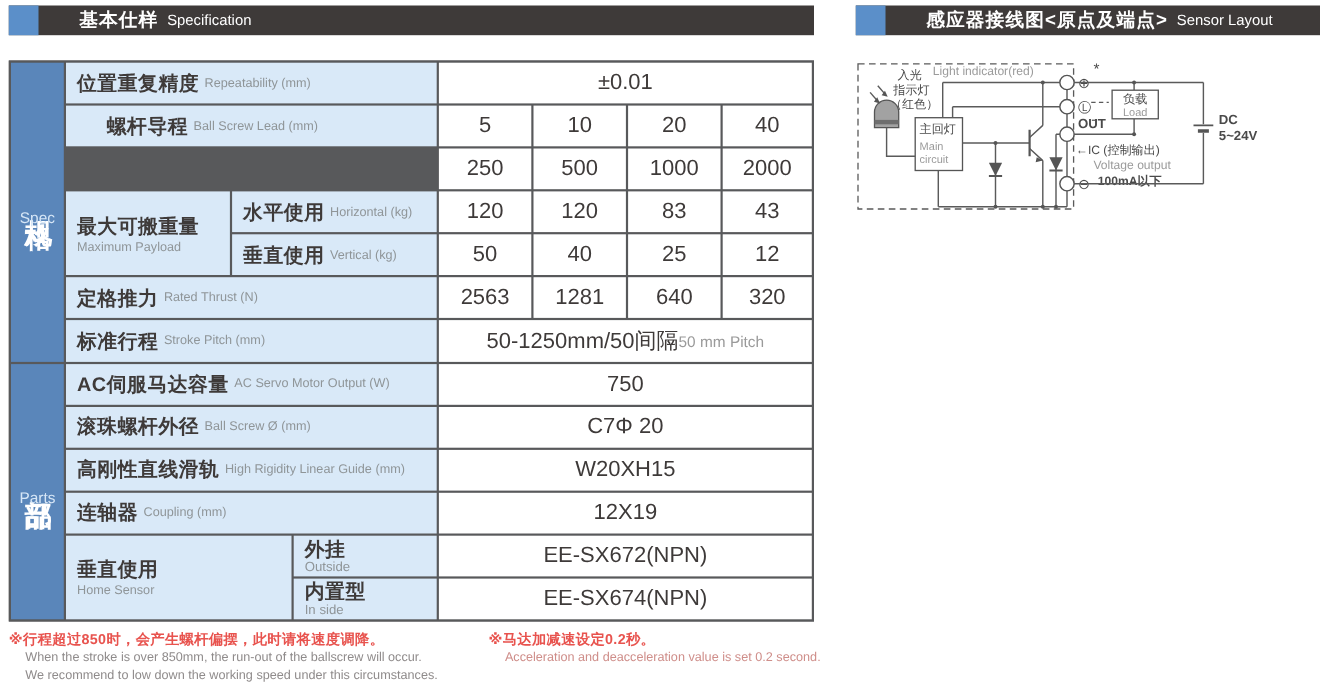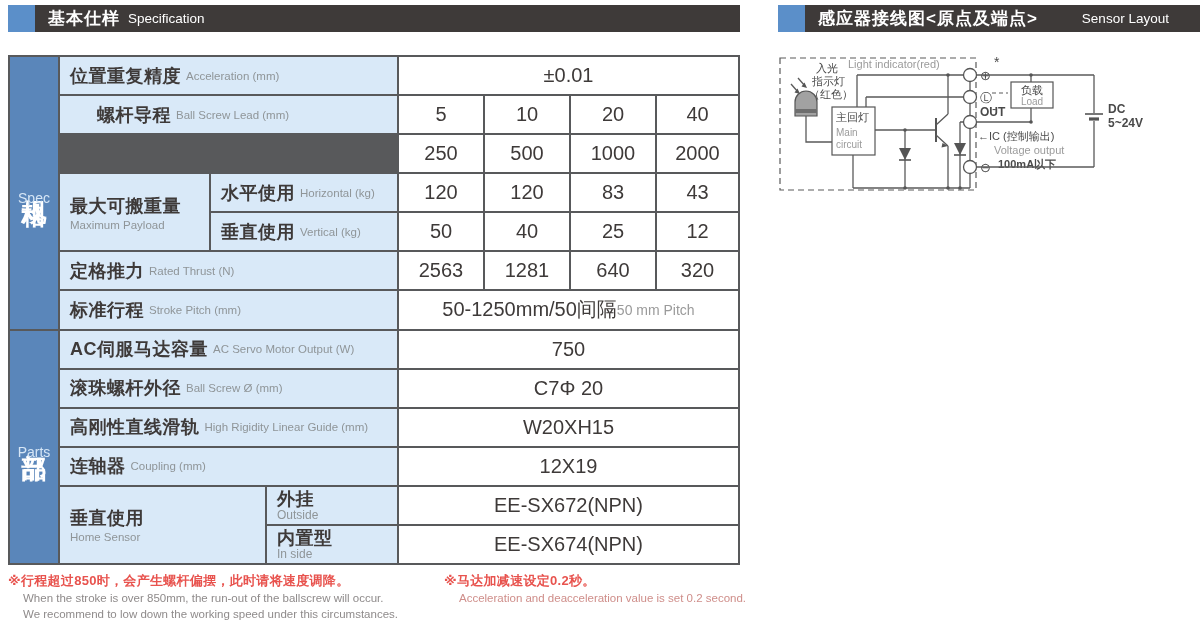--- a/index.html
+++ b/index.html
@@ -1,21 +1,21 @@
 <!DOCTYPE html>
 <html><head>
 <meta charset="utf-8">
 <style>
   html,body{margin:0;padding:0;}
   body{
     width:1200px;height:623px;position:relative;background:#fff;
     font-family:"Liberation Sans","DejaVu Sans",sans-serif;color:#3e3a39;overflow:hidden;
   }
   
-  .titlebar{position:absolute;height:27px;background:#3e3a39;display:flex;align-items:center;padding-left:40px;box-sizing:border-box;}
+  .titlebar{position:absolute;height:27px;background:#3e3a39;display:flex;align-items:center;padding-left:64px;box-sizing:border-box;}
   .titlebar .accent{position:absolute;left:0;top:0;bottom:0;width:27px;background:#5b8fc9;}
   .titlebar .t-zh{color:#fff;font-size:17px;font-weight:bold;letter-spacing:1px;white-space:nowrap;}
   .titlebar .t-en{color:#fff;font-size:13.5px;margin-left:8px;white-space:nowrap;}
   
   #spec-table{
     position:absolute;left:8px;top:55px;width:732px;height:510px;box-sizing:border-box;
     border:2px solid #58595b;background:#58595b;display:grid;gap:2px;
     grid-template-columns:48px 149px 54px 130px 84px 84px 84px 81px;
     grid-template-rows:repeat(13,1fr);
   }
@@ -50,40 +50,40 @@
 </style>
 </head>
 <body>
 
 <div class="titlebar" style="left:8px;top:5px;width:732px;">
   <span class="accent"></span>
   <span class="t-zh">基本仕样</span>
   <span class="t-en">Specification</span>
 </div>
 
-<div class="titlebar" style="left:778px;top:5px;width:422px;gap:36px;">
+<div class="titlebar" style="left:778px;top:5px;width:422px;">
   <span class="accent"></span>
   <span class="t-zh">感应器接线图&lt;原点及端点&gt;</span>
   <span class="t-en">Sensor Layout</span>
 </div>
 
 <div id="spec-table">
 
   <div class="cell vhead" style="grid-row:1/8;grid-column:1;">
     <span class="vhead-zh">规格</span>
     <span class="vhead-en">Spec</span>
   </div>
   <div class="cell vhead" style="grid-row:8/14;grid-column:1;">
     <span class="vhead-zh">部品</span>
     <span class="vhead-en">Parts</span>
   </div>
 
   <div class="cell label" style="grid-row:1;grid-column:2/5;">
     <span class="zh">位置重复精度</span>
-    <span class="en">Acceleration (mm)</span>
+    <span class="en">Repeatability (mm)</span>
   </div>
   <div class="cell value" style="grid-row:1;grid-column:5/9;">±0.01</div>
 
   <div class="cell label" style="grid-row:2;grid-column:2/5;padding-left:37px;">
     <span class="zh">螺杆导程</span>
     <span class="en">Ball Screw Lead (mm)</span>
   </div>
   <div class="cell value" style="grid-row:2;grid-column:5;">5</div>
   <div class="cell value" style="grid-row:2;grid-column:6;">10</div>
   <div class="cell value" style="grid-row:2;grid-column:7;">20</div>

